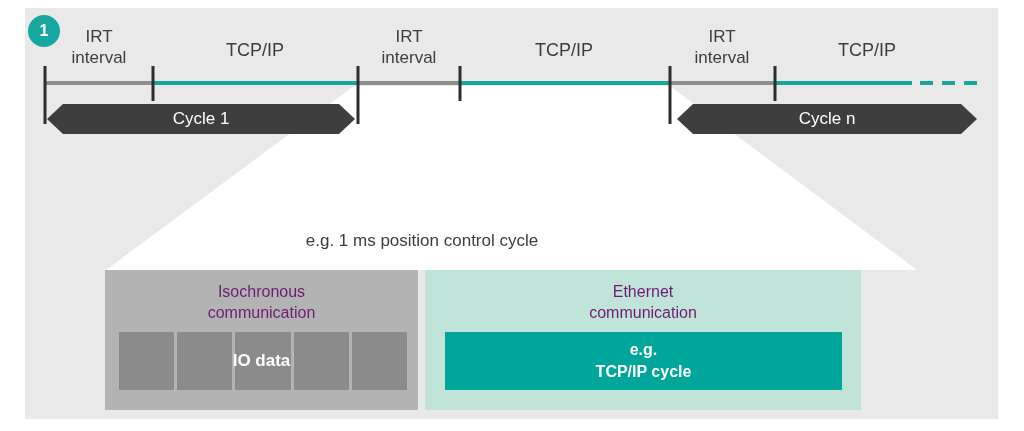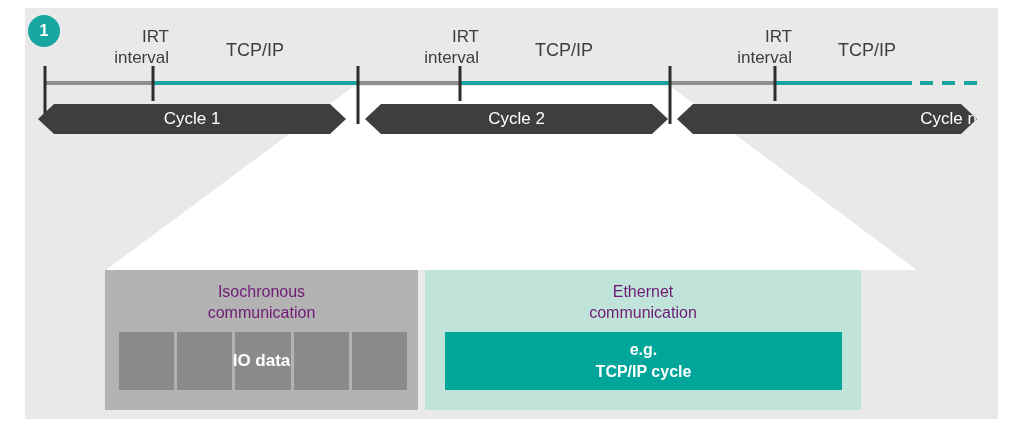--- a/index.html
+++ b/index.html
@@ -15,41 +15,41 @@
   svg.graphics { position:absolute; left:0; top:0; width:1024px; height:431px; }
 
   .badge {
     position:absolute; left:28px; top:15px; width:32px; height:32px;
     border-radius:50%; background:#17a7a1; color:#ffffff;
     display:flex; align-items:center; justify-content:center;
     font-size:16px; font-weight:bold;
   }
 
   .irt-label {
-    position:absolute; top:26px; width:140px; text-align:right;
+    position:absolute; top:26px; width:140px; text-align:center;
     white-space:pre-line; font-size:17px; line-height:21px; color:#3d3d3d;
   }
   .irt-1 { left:29px; } .irt-2 { left:339px; } .irt-3 { left:652px; }
 
   .tcp-label {
     position:absolute; top:40px; width:140px; text-align:center;
     font-size:18px; line-height:20px; color:#3d3d3d;
   }
   .tcp-1 { left:185px; } .tcp-2 { left:494px; } .tcp-3 { left:797px; }
 
   .cycle {
     position:absolute; top:104px; height:30px; background:#3e3e3e;
     color:#ffffff; font-size:17px;
     display:flex; align-items:center; justify-content:center;
     clip-path:polygon(16px 0, calc(100% - 16px) 0, 100% 50%,
                       calc(100% - 16px) 100%, 16px 100%, 0 50%);
   }
-  .cycle-1 { left:38px;  width:308px; }
+  .cycle-1 { left:47px;  width:308px; }
   .cycle-2 { left:365px; width:303px; }
-  .cycle-n { left:677px; width:300px;justify-content:flex-end; }
+  .cycle-n { left:677px; width:300px; }
 
   .timeslot {
     position:absolute; top:140px; left:365px; width:303px;
     text-align:center; font-size:17px; color:#3d3d3d;
   }
 
   .zoom-caption {
     position:absolute; top:231px; left:242px; width:360px;
     text-align:center; font-size:17px; color:#3d3d3d;
   }
@@ -114,28 +114,26 @@
   <div class="irt-label irt-2">IRT
 interval</div>
   <div class="tcp-label tcp-2">TCP/IP</div>
   <div class="irt-label irt-3">IRT
 interval</div>
   <div class="tcp-label tcp-3">TCP/IP</div>
 
   <div class="cycle cycle-1">
     <span>Cycle 1</span>
   </div>
-  <div class="cycle cycle-2">
-    <span>Cycle 2</span>
-  </div>
   <div class="cycle cycle-n">
     <span>Cycle n</span>
   </div>
 
 
+  <div class="zoom-caption">e.g. 1 ms position control cycle</div>
 
   <div class="detail-box box-iso">
     <div class="box-title">Isochronous
 communication</div>
     <div class="slots">
       <div class="slot"></div>
       <div class="slot"></div>
       <div class="slot"></div>
       <div class="slot"></div>
       <div class="slot"></div>

